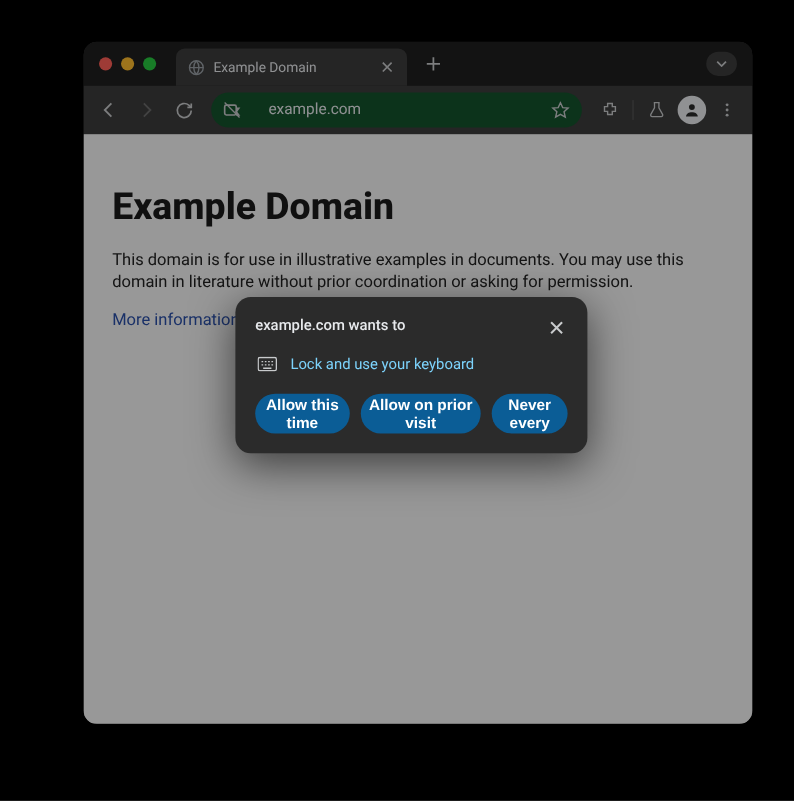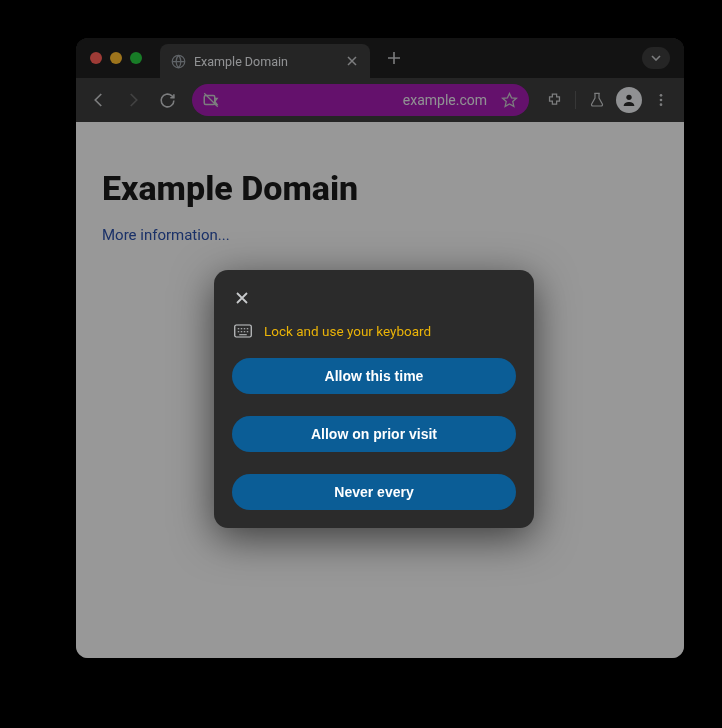--- a/index.html
+++ b/index.html
@@ -104,28 +104,27 @@
       width: 30px; height: 30px;
       display: flex; align-items: center; justify-content: center;
       color: #c8cacc;
       border-radius: 50%;
       cursor: pointer;
     }
     .nav-btn.disabled { color: #6b6b6b; }
     .omnibox {
       flex: 1;
       height: 32px;
-      background: #a21caf;
+      background: #14532d;
       border-radius: 16px;
       display: flex;
       align-items: center;
       padding: 0 10px;
-      gap: 12px;
+      gap: 24px;
       margin: 0 6px;
-      text-align: right;
     }
     .omnibox-icon {
       width: 18px; height: 18px;
       display: flex; align-items: center; justify-content: center;
       color: #c8cacc;
     }
     .omnibox-text {
       flex: 1;
       color: #e8eaed;
       font-size: 14px;
@@ -220,27 +219,26 @@
       gap: 12px;
       margin-bottom: 18px;
       padding-left: 2px;
     }
     .perm-row-icon {
       width: 18px; height: 18px;
       color: #c8cacc;
       display: flex; align-items: center; justify-content: center;
     }
     .perm-row-text {
-      color: #eab308;
+      color: #7dd3fc;
       font-size: 13.5px;
     }
     .perm-buttons {
       display: flex;
-      flex-direction: column;
-      gap: 22px;
+      gap: 10px;
     }
     .perm-btn {
       height: 36px;
       border: none;
       border-radius: 18px;
       background: #0b5d96;
       color: #fff;
       font-size: 14px;
       font-weight: 600;
       cursor: pointer;
@@ -340,29 +338,31 @@
         <circle cx="12" cy="5" r="2"></circle>
           <circle cx="12" cy="12" r="2"></circle>
           <circle cx="12" cy="19" r="2"></circle>
       </svg>
     </div>
   </div>
 
   <div class="content">
     <div class="page">
       <h1>Example Domain</h1>
+      <p>This domain is for use in illustrative examples in documents. You may use this domain in literature without prior coordination or asking for permission.</p>
       <div class="page-link">More information...</div>
     </div>
     <div class="overlay-dim"></div>
   </div>
 
   <div class="window-dim"></div>
 
   <div class="perm-dialog">
     <div class="perm-header">
+      <div class="perm-title">example.com wants to</div>
       <div class="perm-close">
         <svg width="12" height="12" viewBox="0 0 12 12" stroke="#c8cacc" stroke-width="1.8">
           <path d="M1 1l10 10M11 1L1 11"></path>
         </svg>
       </div>
     </div>
     <div class="perm-row">
       <span class="perm-row-icon">
         <svg width="18" height="14" viewBox="0 0 24 18" fill="none" stroke="#c8cacc" stroke-width="1.6">
           <rect x="1" y="1" width="22" height="16" rx="2"></rect>

